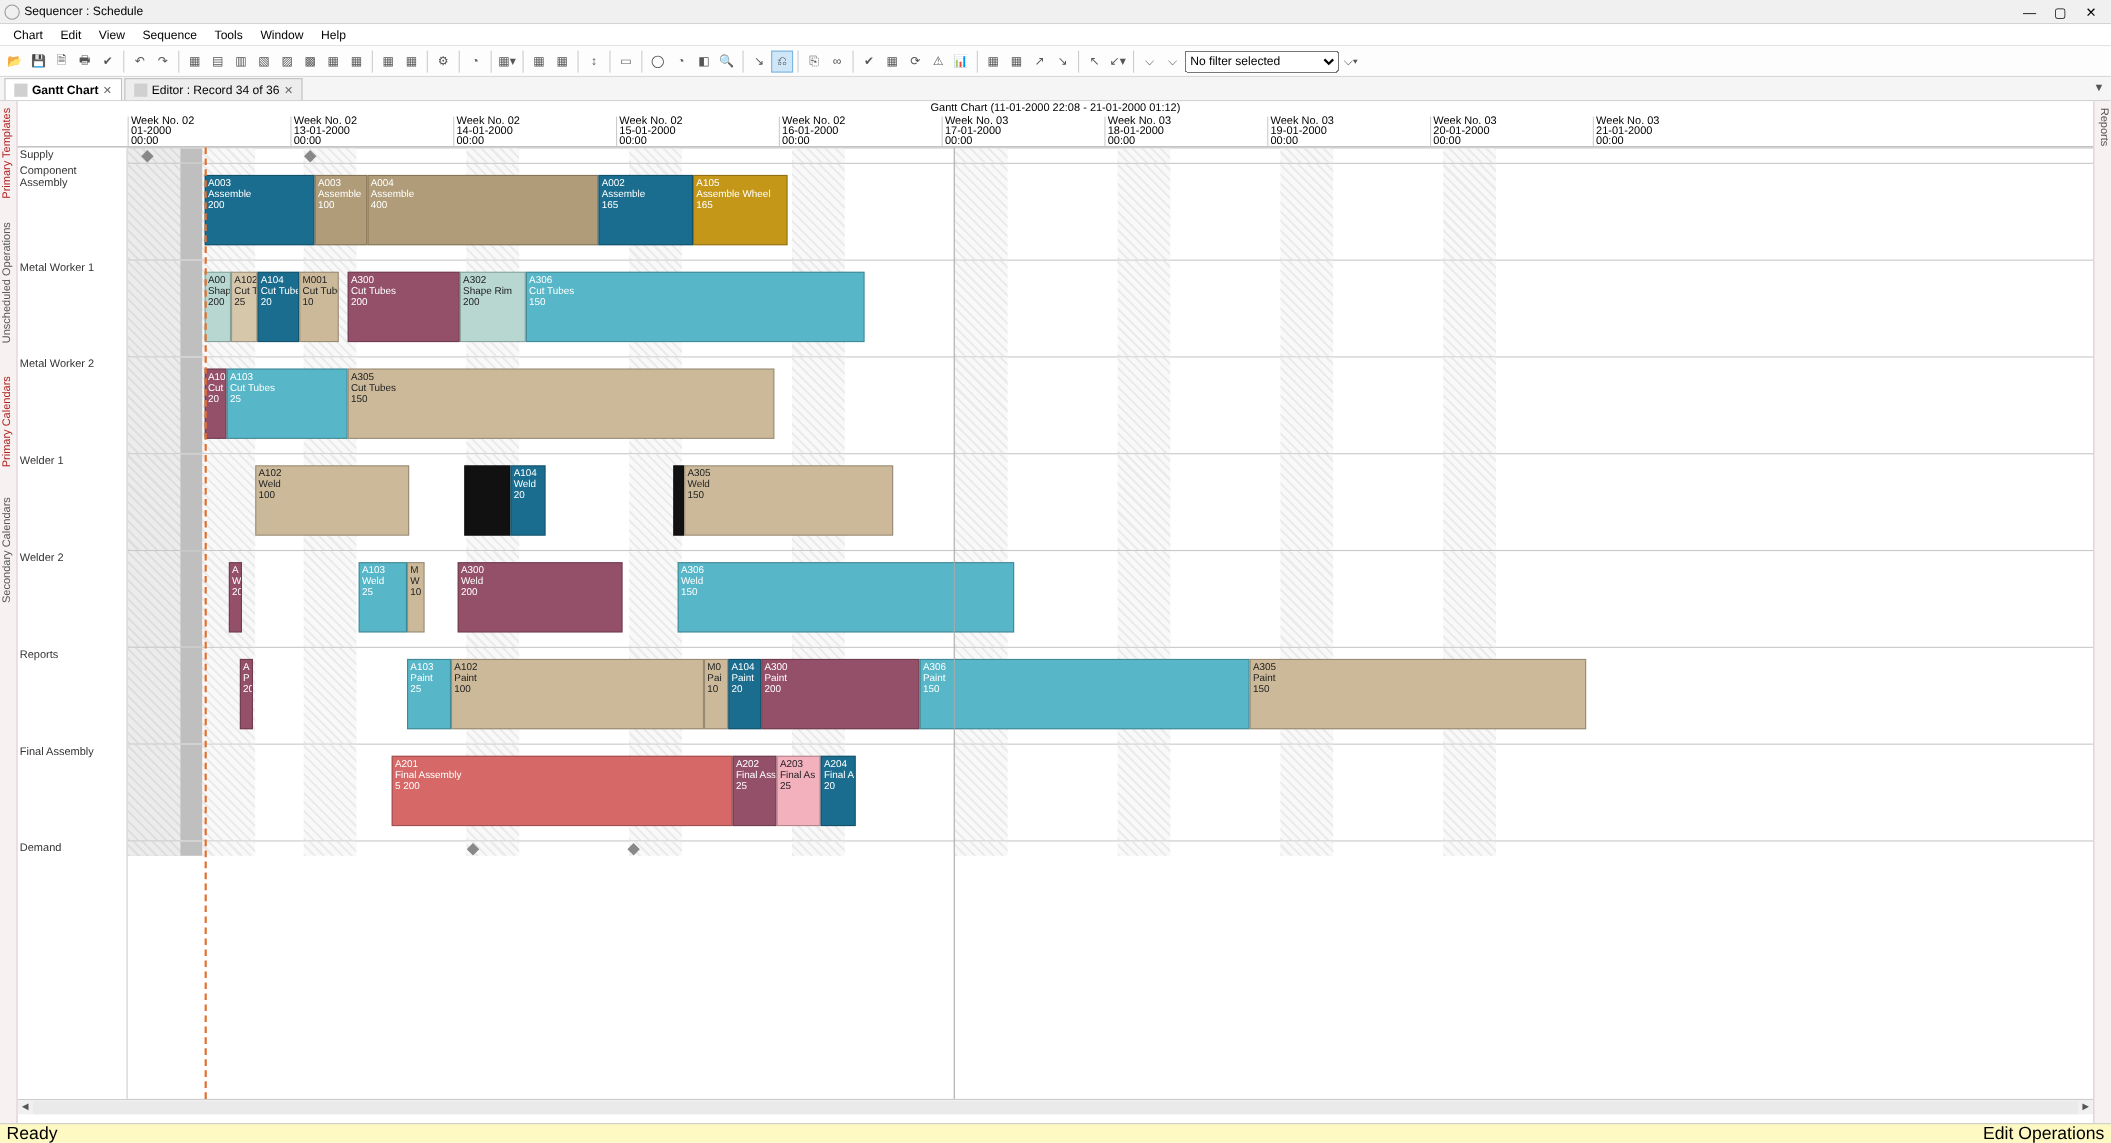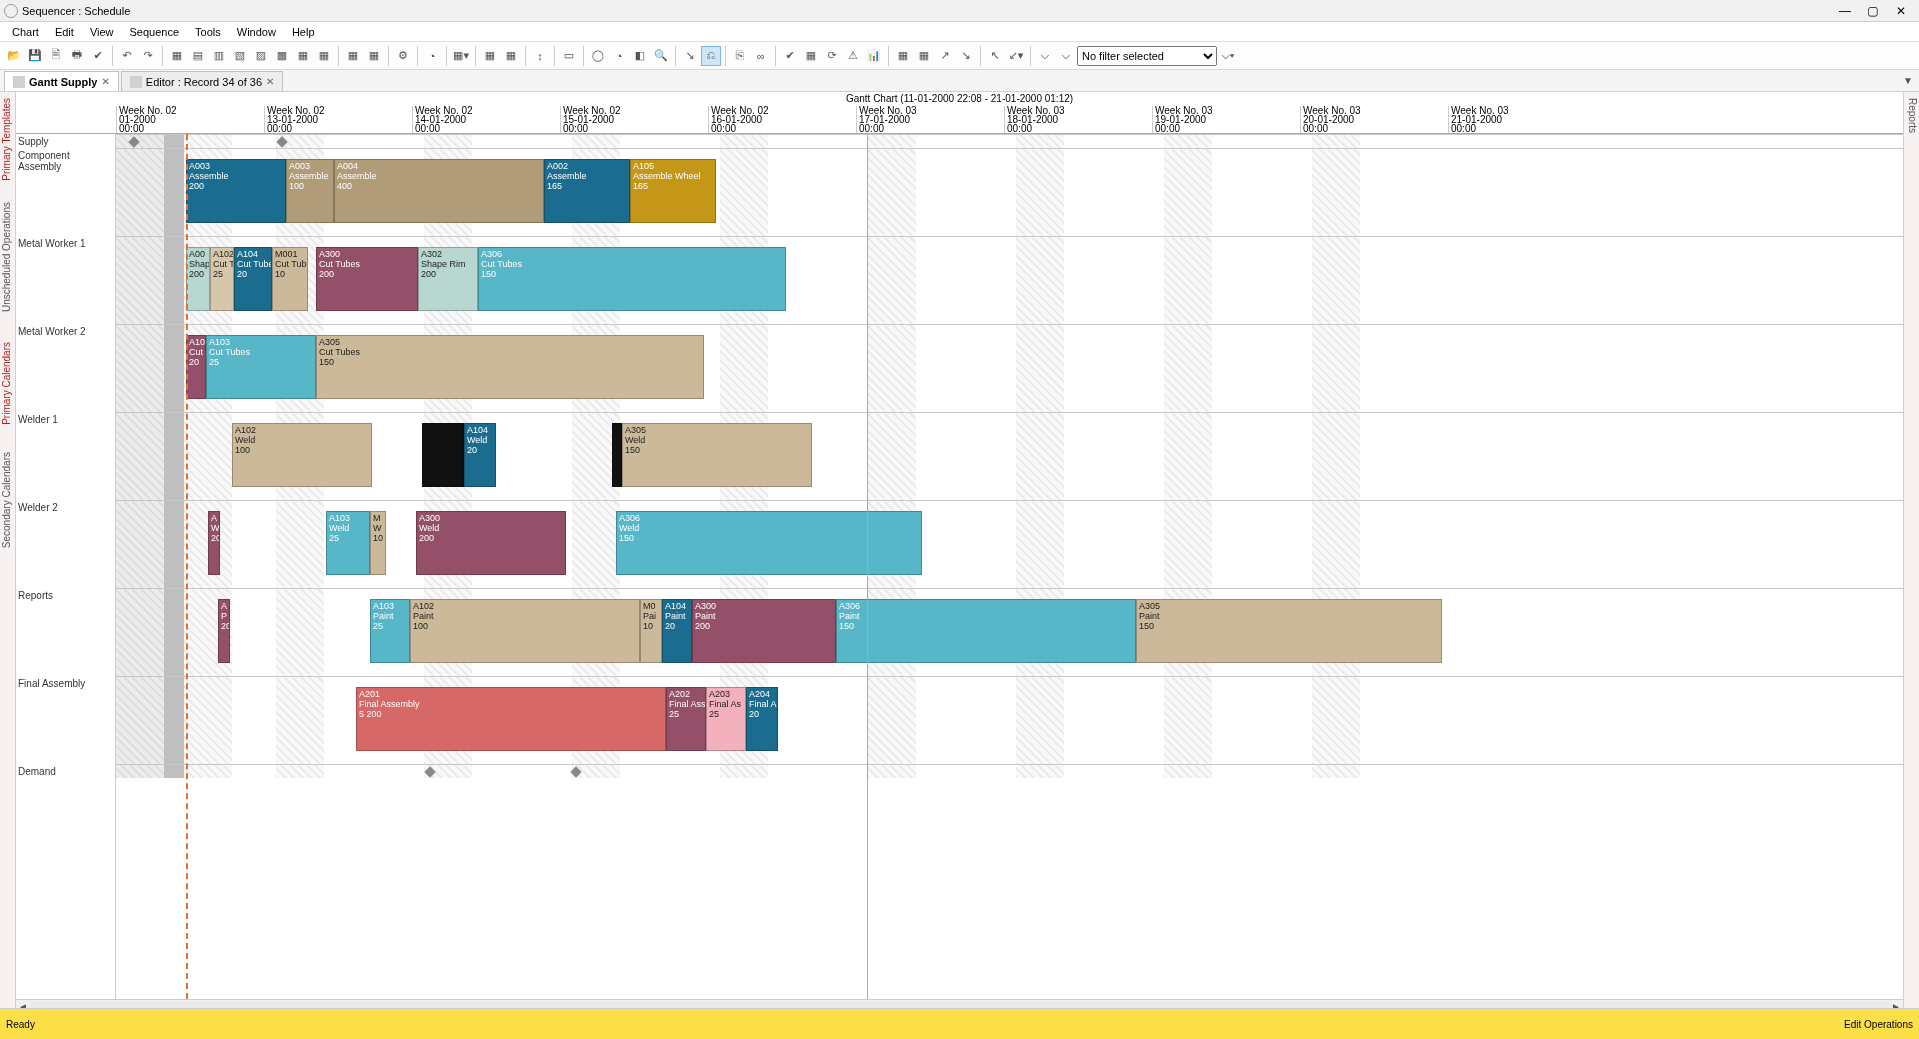--- a/index.html
+++ b/index.html
@@ -63,21 +63,21 @@
 .task .t1 { white-space: nowrap; }
 .task .t2 { white-space: nowrap; }
 .task .t3 { white-space: nowrap; }
 .task.dk { color: #222; }
 .diamond { position: absolute; width: 8px; height: 8px; background: #888; transform: rotate(45deg); }
 
 .bscroll { position: absolute; left: 0; right: 0; bottom: 8px; height: 14px; background: #f0f0f0; border-top: 1px solid #ccc; font-size: 10px; display: flex; align-items: center; }
 .bscroll .arr { width: 14px; text-align: center; cursor: pointer; color: #555; }
 .bscroll .track { flex: 1; height: 12px; background: #eaeaea; position: relative; }
 
-.statusbar { position: absolute; left: 0; right: 0; bottom: 0; height: 31px; background: #fde047; border-top: 1px solid #ccc; font-size: 10px; display: flex; align-items: center; padding: 0 6px; }
+.statusbar { position: absolute; left: 0; right: 0; bottom: 0; height: 18px; background: #fef9c3; border-top: 1px solid #ccc; font-size: 16px; display: flex; align-items: center; padding: 0 6px; }
 .statusbar .spacer { flex: 1; }
 
 
 .c-teal { background: #1a6d8e; }
 .c-sand { background: #b09c78; }
 .c-tan  { background: #cbb99a; color: #222; }
 .c-tan2 { background: #d6c7ab; color: #222; }
 .c-mustard { background: #c49719; }
 .c-lteal { background: #b7d7d0; color: #222; }
 .c-plum { background: #945068; }
@@ -172,21 +172,21 @@
   <div class="tb">⌵</div>
   <select class="filtersel">
     <option>No filter selected</option>
   </select>
   <div class="tb">⌵▾</div>
 </div>
 
 <div class="tabbar">
   <div class="tab">
     <div class="tabicon"></div>
-    <span class="label">Gantt Supply</span>
+    <span class="label">Gantt Chart</span>
     <span class="close">✕</span>
   </div>
   <div class="tab inactive">
     <div class="tabicon"></div>
     <span class="label">Editor : Record 34 of 36</span>
     <span class="close">✕</span>
   </div>
   <div class="tri">▼</div>
 </div>
 

